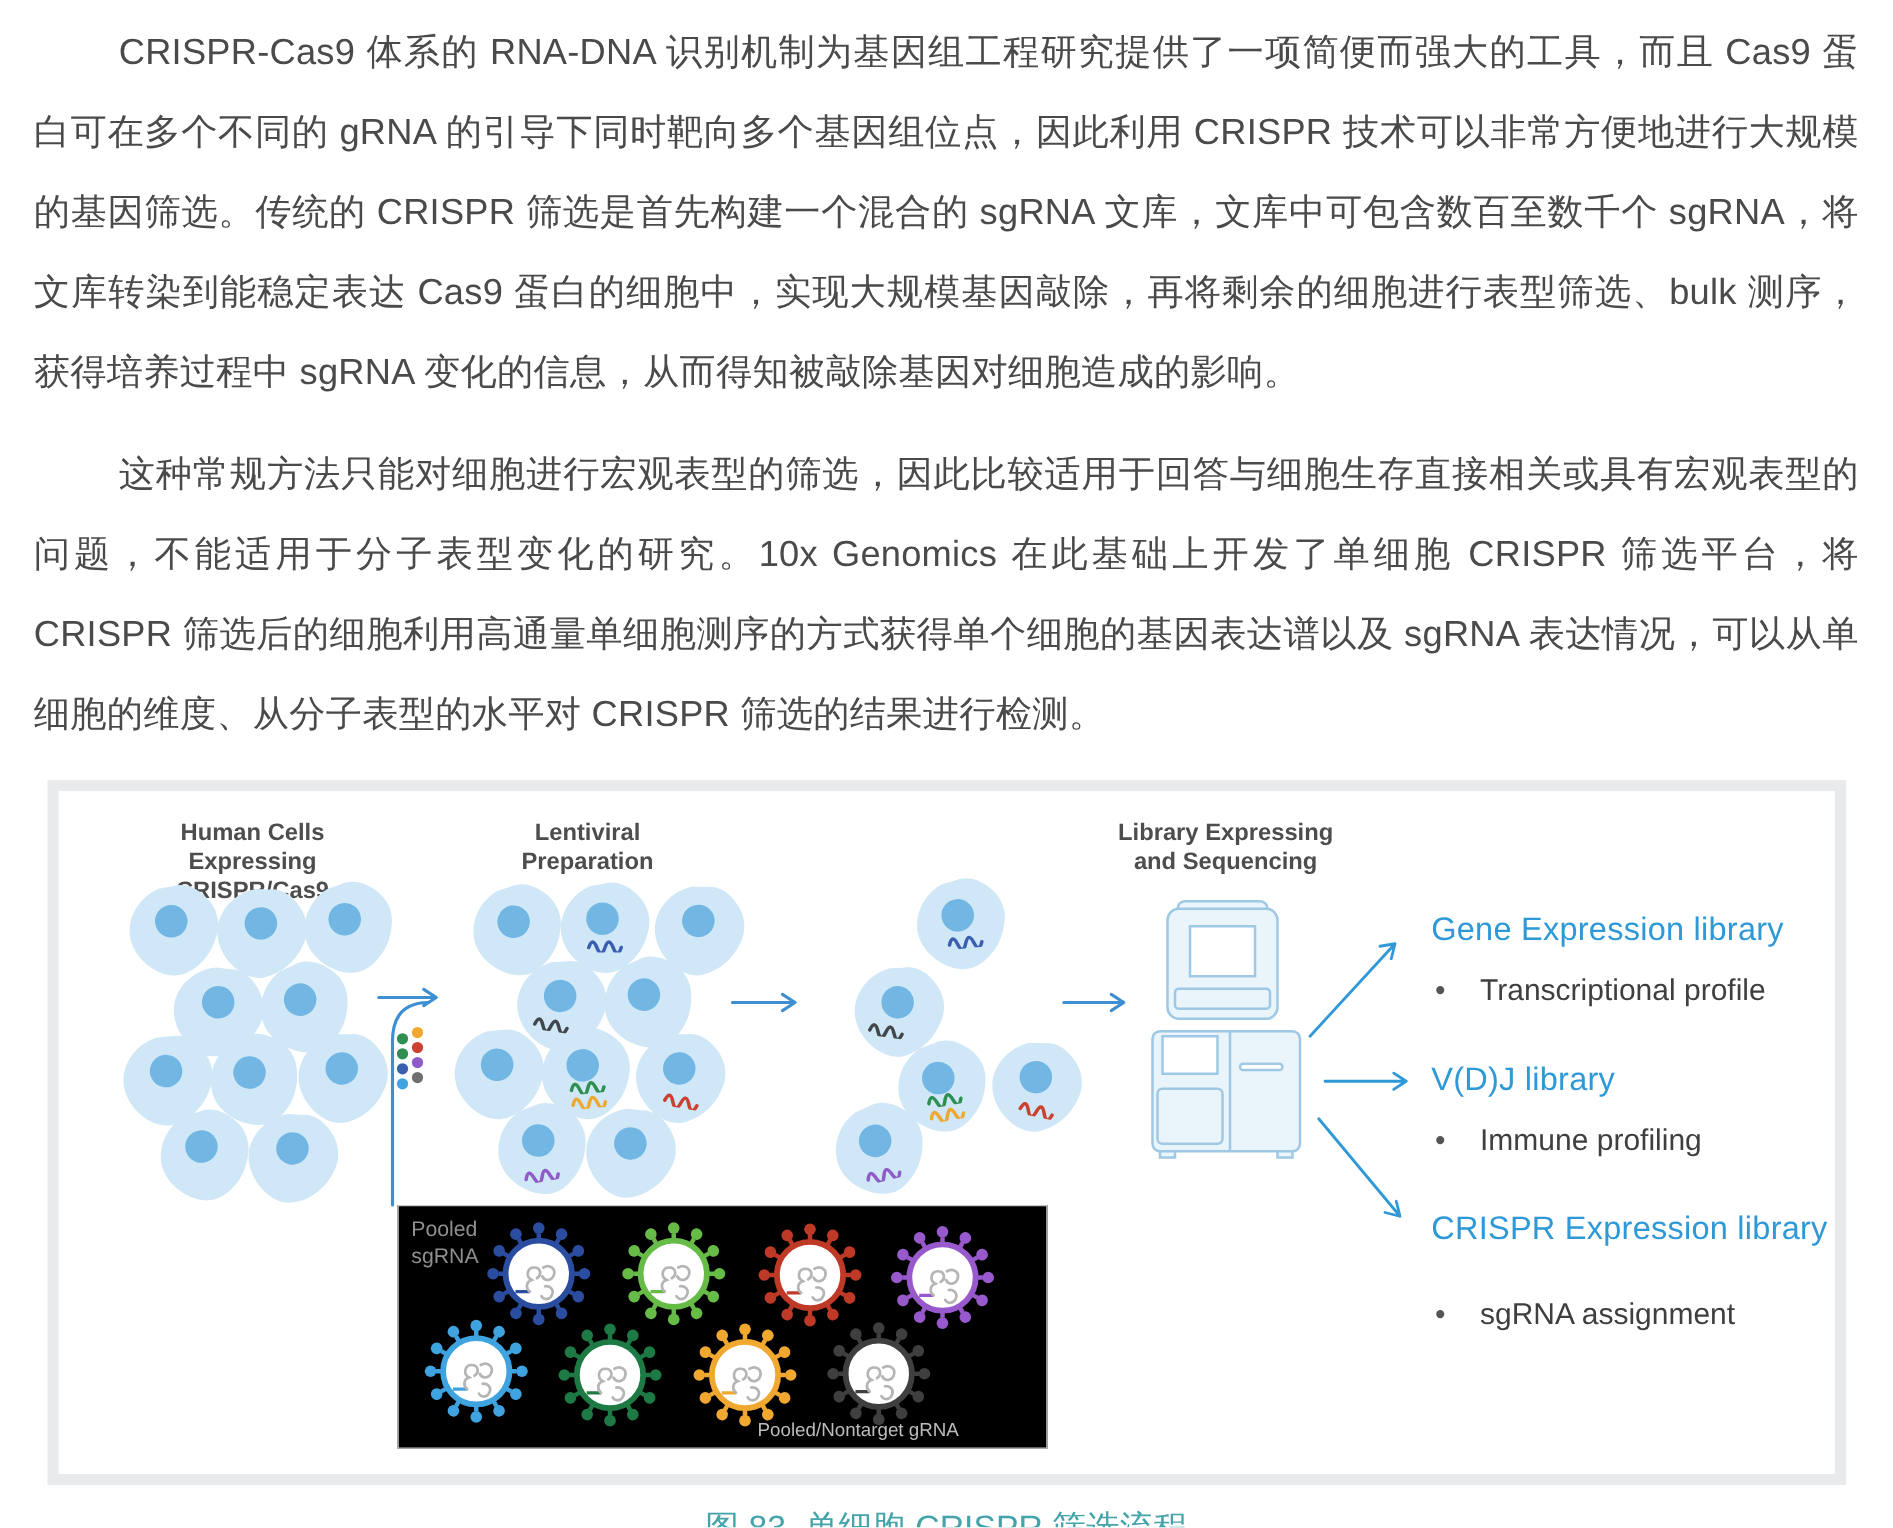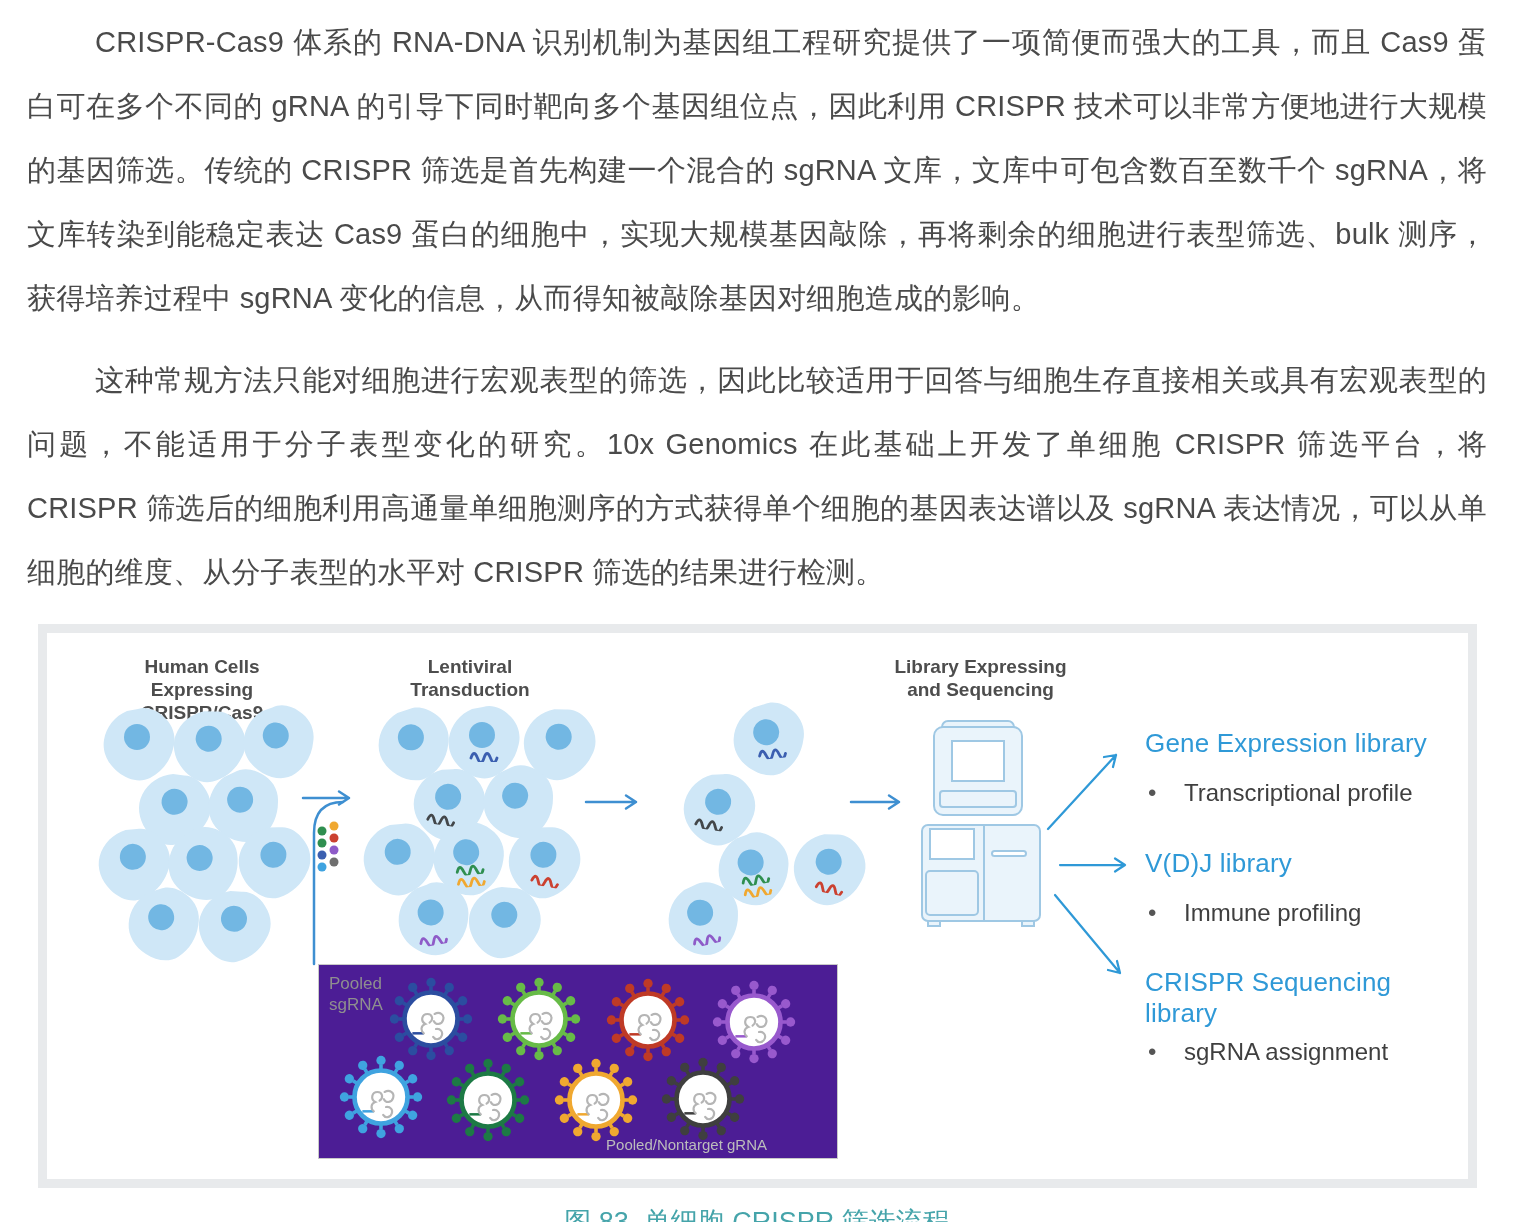--- a/index.html
+++ b/index.html
@@ -11,21 +11,21 @@
   .fig-frame{margin:20px 0 0 11px;width:1439px;box-sizing:border-box;border:9px solid #e8eaec;background:#fff;}
   .fig-canvas{position:relative;width:1421px;height:546px;background:#fff;overflow:hidden;}
   .stage-header{position:absolute;text-align:center;white-space:pre-line;font-size:19px;line-height:23px;font-weight:600;color:#4d4d4d;}
   .cell{position:absolute;width:78px;height:78px;}
   .cell svg{display:block;width:100%;height:100%;}
   .squig{position:absolute;width:32px;height:12px;}
   .squig svg{display:block;width:100%;height:100%;}
   .lib-title{position:absolute;font-size:26px;font-weight:500;letter-spacing:0.2px;}
   .lib-bullet{position:absolute;font-size:24px;color:#3f3f3f;}
   .lib-bullet .dot{display:inline-block;width:36px;text-align:left;color:#555;}
-  .pooled-box{position:absolute;left:271px;top:331px;width:520px;height:195px;border:1px solid #c9c9c9;background:#4c1d95;box-sizing:border-box;}
+  .pooled-box{position:absolute;left:271px;top:331px;width:520px;height:195px;border:1px solid #c9c9c9;background:#000000;box-sizing:border-box;}
   .pooled-label{position:absolute;left:10px;top:8px;font-size:17px;line-height:21px;color:#8f8f8f;white-space:pre-line;}
   .pooled-note{position:absolute;right:70px;bottom:5px;font-size:15px;color:#bcbcbc;}
   .virus{position:absolute;width:86px;height:86px;}
   .virus svg{display:block;width:100%;height:100%;}
   .caption{margin-top:16px;text-align:center;font-size:27px;font-weight:500;color:#45a4aa;}
   svg.layer{position:absolute;overflow:visible;}
 </style>
 </head>
 <body>
 
@@ -64,21 +64,21 @@
 
   <p class="para">CRISPR-Cas9 体系的 RNA-DNA 识别机制为基因组工程研究提供了一项简便而强大的工具，而且 Cas9 蛋白可在多个不同的 gRNA 的引导下同时靶向多个基因组位点，因此利用 CRISPR 技术可以非常方便地进行大规模的基因筛选。传统的 CRISPR 筛选是首先构建一个混合的 sgRNA 文库，文库中可包含数百至数千个 sgRNA，将文库转染到能稳定表达 Cas9 蛋白的细胞中，实现大规模基因敲除，再将剩余的细胞进行表型筛选、bulk 测序，获得培养过程中 sgRNA 变化的信息，从而得知被敲除基因对细胞造成的影响。</p>
   <p class="para">这种常规方法只能对细胞进行宏观表型的筛选，因此比较适用于回答与细胞生存直接相关或具有宏观表型的问题，不能适用于分子表型变化的研究。10x Genomics 在此基础上开发了单细胞 CRISPR 筛选平台，将 CRISPR 筛选后的细胞利用高通量单细胞测序的方式获得单个细胞的基因表达谱以及 sgRNA 表达情况，可以从单细胞的维度、从分子表型的水平对 CRISPR 筛选的结果进行检测。</p>
 
   <figure class="fig-frame">
     <div class="fig-canvas">
 
       <div class="stage-header" style="left:40px;top:22px;width:230px">Human Cells
 Expressing CRISPR/Cas9</div>
       <div class="stage-header" style="left:323px;top:22px;width:200px">Lentiviral
-Transduction</div>
+Preparation</div>
       <div class="stage-header" style="left:831px;top:22px;width:205px">Library Expressing
 and Sequencing</div>
 
       <div class="cell" style="left:53px;top:73px">
           <svg viewBox="0 0 78 78">
             <use href="#cell-shape"></use>
           </svg>
         </div>
       <div class="cell" style="left:123px;top:75px;transform:rotate(12deg)">
           <svg viewBox="0 0 78 78">
@@ -317,21 +317,21 @@
           <path d="M13,154 L78,232 M78,232 l-3,-12 M78,232 l-12,-3"></path>
         </g>
       </svg>
 
       <div class="lib-title" style="left: 1098px; top: 95px; color: rgb(47, 153, 215);">Gene Expression library</div>
       <div class="lib-bullet" style="left:1101px;top:146px"><span class="dot">•</span><span>Transcriptional profile</span></div>
 
       <div class="lib-title" style="left: 1098px; top: 215px; color: rgb(47, 153, 215);">V(D)J library</div>
       <div class="lib-bullet" style="left:1101px;top:266px"><span class="dot">•</span><span>Immune profiling</span></div>
 
-      <div class="lib-title" style="left: 1098px; top: 334px; color: rgb(47, 153, 215);">CRISPR Sequencing library</div>
+      <div class="lib-title" style="left: 1098px; top: 334px; color: rgb(47, 153, 215);">CRISPR Expression library</div>
       <div class="lib-bullet" style="left:1101px;top:405px"><span class="dot">•</span><span>sgRNA assignment</span></div>
 
       <div class="pooled-box">
         <div class="pooled-label">Pooled
 sgRNA</div>
         <div class="virus" style="left: 69px; top: 11px; color: rgb(43, 77, 160);">
             <svg viewBox="0 0 120 120">
               <use href="#virus-shape"></use>
             </svg>
           </div>

